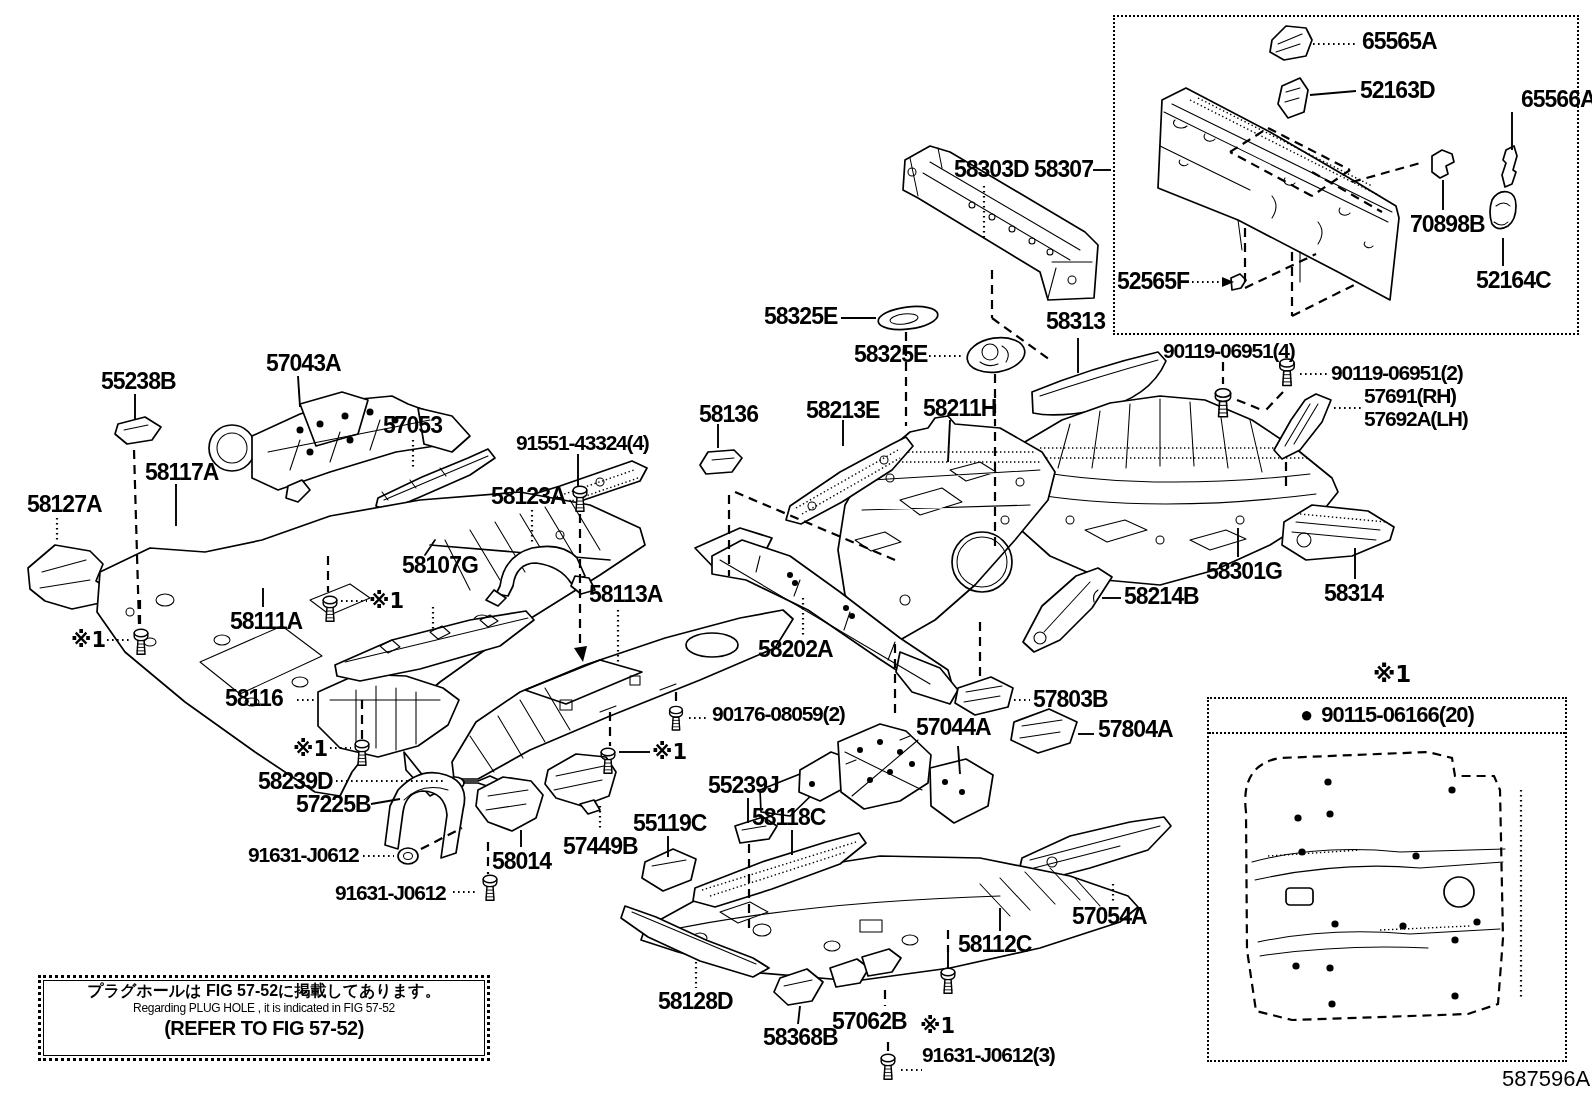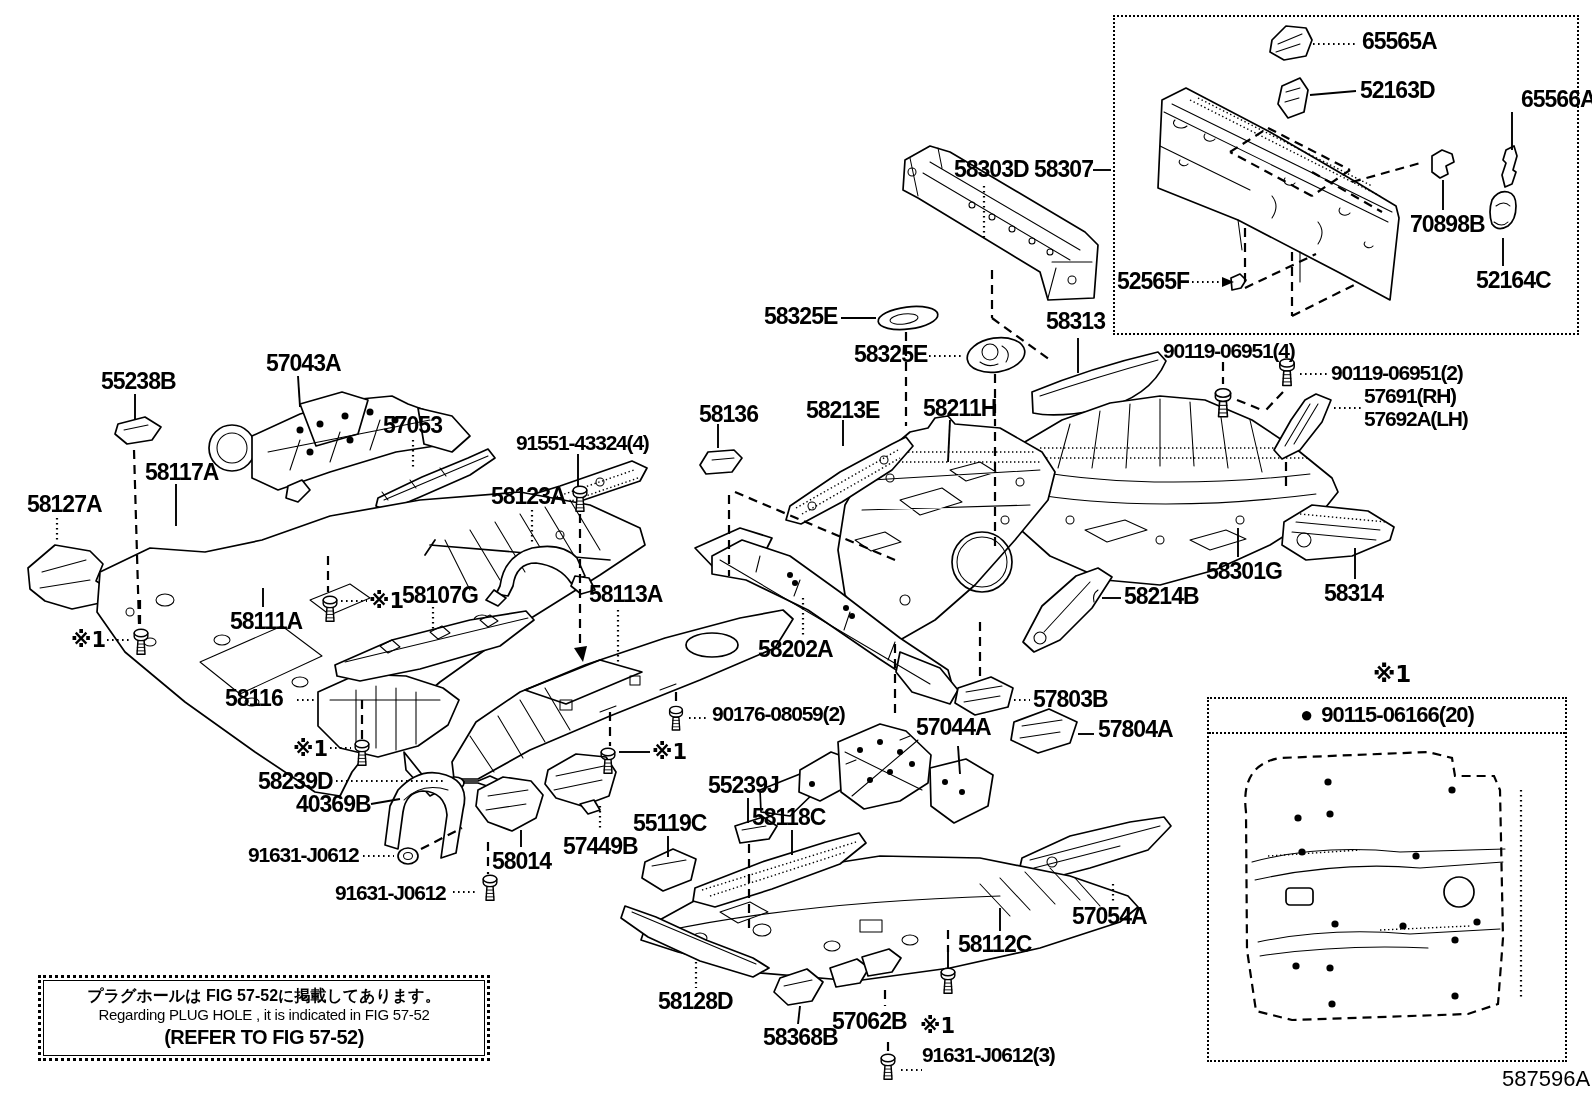--- a/index.html
+++ b/index.html
@@ -20,23 +20,23 @@
   .dot{fill:none;stroke:#000;stroke-width:2.2;stroke-dasharray:1.6 3.4;}
   .hat{fill:none;stroke:#000;stroke-width:1.4;stroke-dasharray:1.4 2.6;}
   .blk{fill:#000;stroke:none;}
   
   .dottedbox{position:absolute;z-index:2;border:2px dotted #000;background:transparent;}
   #detailbox-header{position:absolute;left:0;top:0;right:0;height:33px;border-bottom:2px dotted #000;
        display:flex;align-items:center;justify-content:center;gap:9px;}
   #notebox{position:absolute;left:38px;top:975px;width:452px;height:86px;z-index:2;
        border:3px dotted #000;box-sizing:border-box;background:#fff;}
   #notebox .inner{position:absolute;inset:2px;border:1.5px solid #000;display:flex;flex-direction:column;
-       align-items:center;justify-content:center;line-height:1.25;}
+       align-items:center;line-height:1.25;}
   .jp{font-weight:bold;font-size:16px;}
-  .en{font-weight:400;font-size:15px;letter-spacing:-0.3px;}
+  .en{font-weight:400;font-size:12px;letter-spacing:-0.3px;}
   .refer{font-weight:bold;font-size:20px;letter-spacing:-0.5px;}
 </style>
 </head>
 <body>
 
 <div id="stage">
 
 <svg id="art" width="1592" height="1099" viewBox="0 0 1592 1099">
   <defs>
     <g id="boltV">
@@ -523,29 +523,29 @@
   <div class="lbl" style="left:1206px;top:560px">58301G</div>
   <div class="lbl" style="left:1324px;top:582px">58314</div>
   <div class="lbl" style="left:1124px;top:585px">58214B</div>
   <div class="lbl" style="left:101px;top:370px">55238B</div>
   <div class="lbl" style="left:266px;top:352px">57043A</div>
   <div class="lbl" style="left:383px;top:414px">57053</div>
   <div class="lbl" style="left:145px;top:461px">58117A</div>
   <div class="lbl" style="left:27px;top:493px">58127A</div>
   <div class="lbl sm" style="left:516px;top:432px">91551-43324(4)</div>
   <div class="lbl" style="left:491px;top:485px">58123A</div>
-  <div class="lbl" style="left:402px;top:584px">58107G</div>
+  <div class="lbl" style="left:402px;top:554px">58107G</div>
   <div class="lbl ref" style="left:369px;top:591px">※1</div>
   <div class="lbl" style="left:589px;top:583px">58113A</div>
   <div class="lbl" style="left:230px;top:610px">58111A</div>
   <div class="lbl ref" style="left:71px;top:630px">※1</div>
   <div class="lbl" style="left:225px;top:687px">58116</div>
   <div class="lbl ref" style="left:293px;top:739px">※1</div>
   <div class="lbl" style="left:258px;top:770px">58239D</div>
-  <div class="lbl" style="left:296px;top:793px">40369B</div>
+  <div class="lbl" style="left:296px;top:793px">57225B</div>
   <div class="lbl sm" style="left:248px;top:844px">91631-J0612</div>
   <div class="lbl sm" style="left:335px;top:882px">91631-J0612</div>
   <div class="lbl" style="left:492px;top:850px">58014</div>
   <div class="lbl" style="left:563px;top:835px">57449B</div>
   <div class="lbl" style="left:633px;top:812px">55119C</div>
   <div class="lbl" style="left:708px;top:774px">55239J</div>
   <div class="lbl" style="left:752px;top:806px">58118C</div>
   <div class="lbl sm" style="left:712px;top:703px">90176-08059(2)</div>
   <div class="lbl ref" style="left:652px;top:742px">※1</div>
   <div class="lbl" style="left:758px;top:638px">58202A</div>

